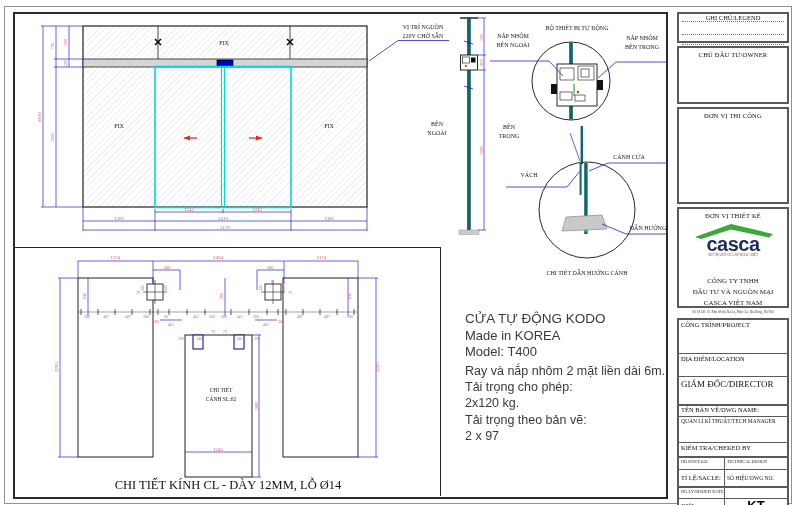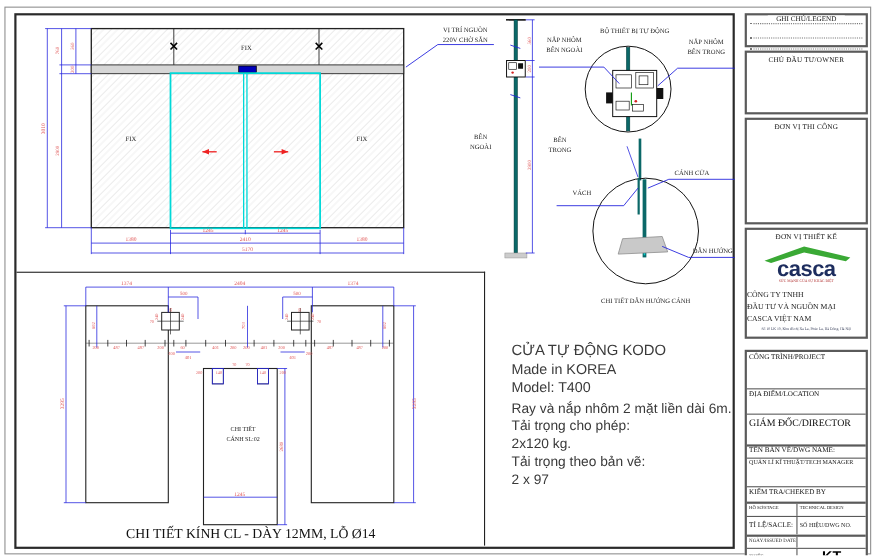--- a/index.html
+++ b/index.html
@@ -25,21 +25,21 @@
   .cells{display:flex;height:100%;}
   .cellL{width:46px;border-right:1px solid #5a5a5a;box-sizing:border-box;}
   .cellR{flex:1;}
   .t45{font-size:4.5px;color:#222;padding:1px 0 0 2px;}
   .t40{font-size:4.2px;color:#222;padding:1px 0 0 2px;}
   .t55{font-size:5.5px;color:#222;padding:1px 0 0 2px;}
   .t65{font-size:6.5px;color:#111;padding:1px 0 0 2px;}
   .t90{font-size:9px;color:#111;padding:2px 0 0 2px;}
   .kt{font-family:"Liberation Sans","DejaVu Sans",sans-serif;font-weight:bold;font-size:13px;
       color:#000;text-align:center;line-height:14px;}
-  .company{font-size:7px;color:#1a1a1a;line-height:1.55;margin-top:6px;}
+  .company{font-size:7px;color:#1a1a1a;text-align:center;line-height:1.55;margin-top:19px;}
   .address{font-size:3.4px;color:#333a55;text-align:center;margin-top:1px;}
   .tagline{font-size:3.4px;color:#b03030;text-align:center;margin-top:-2px;}
   svg text{font-family:"Liberation Serif","DejaVu Serif",serif;}
   svg text.sans{font-family:"Liberation Sans","DejaVu Sans",sans-serif;}
 </style>
 </head>
 <body>
 
 <div id="sheet">
 

